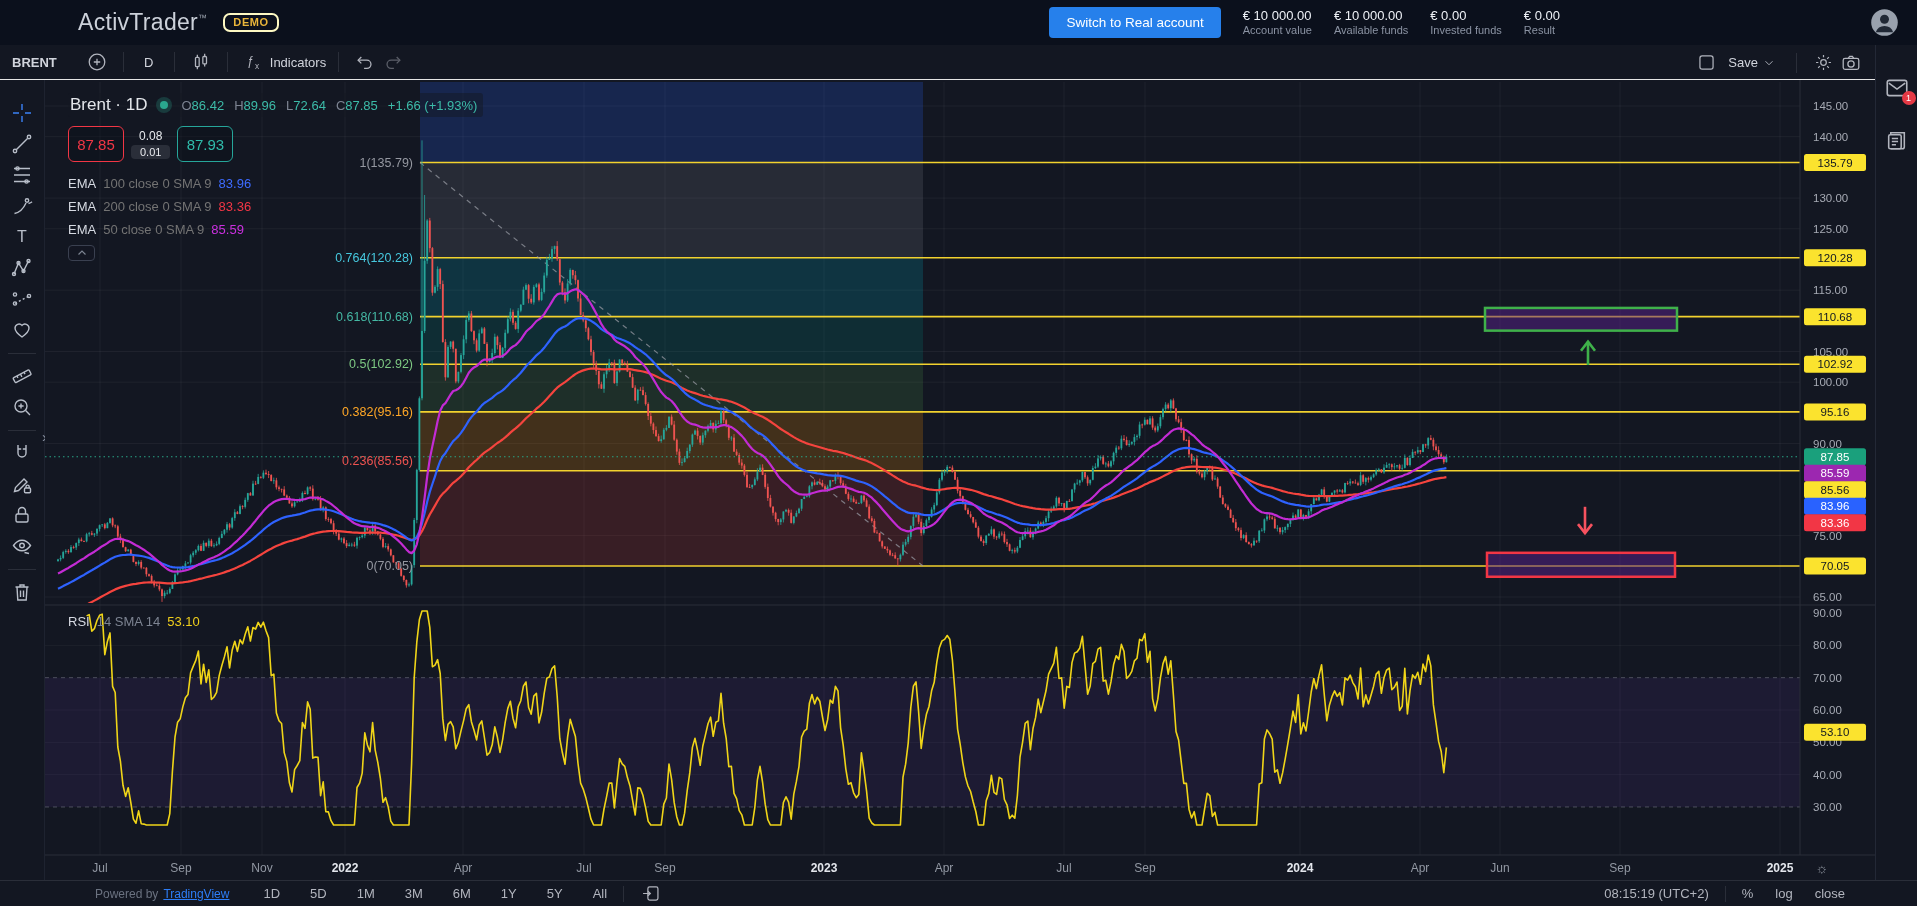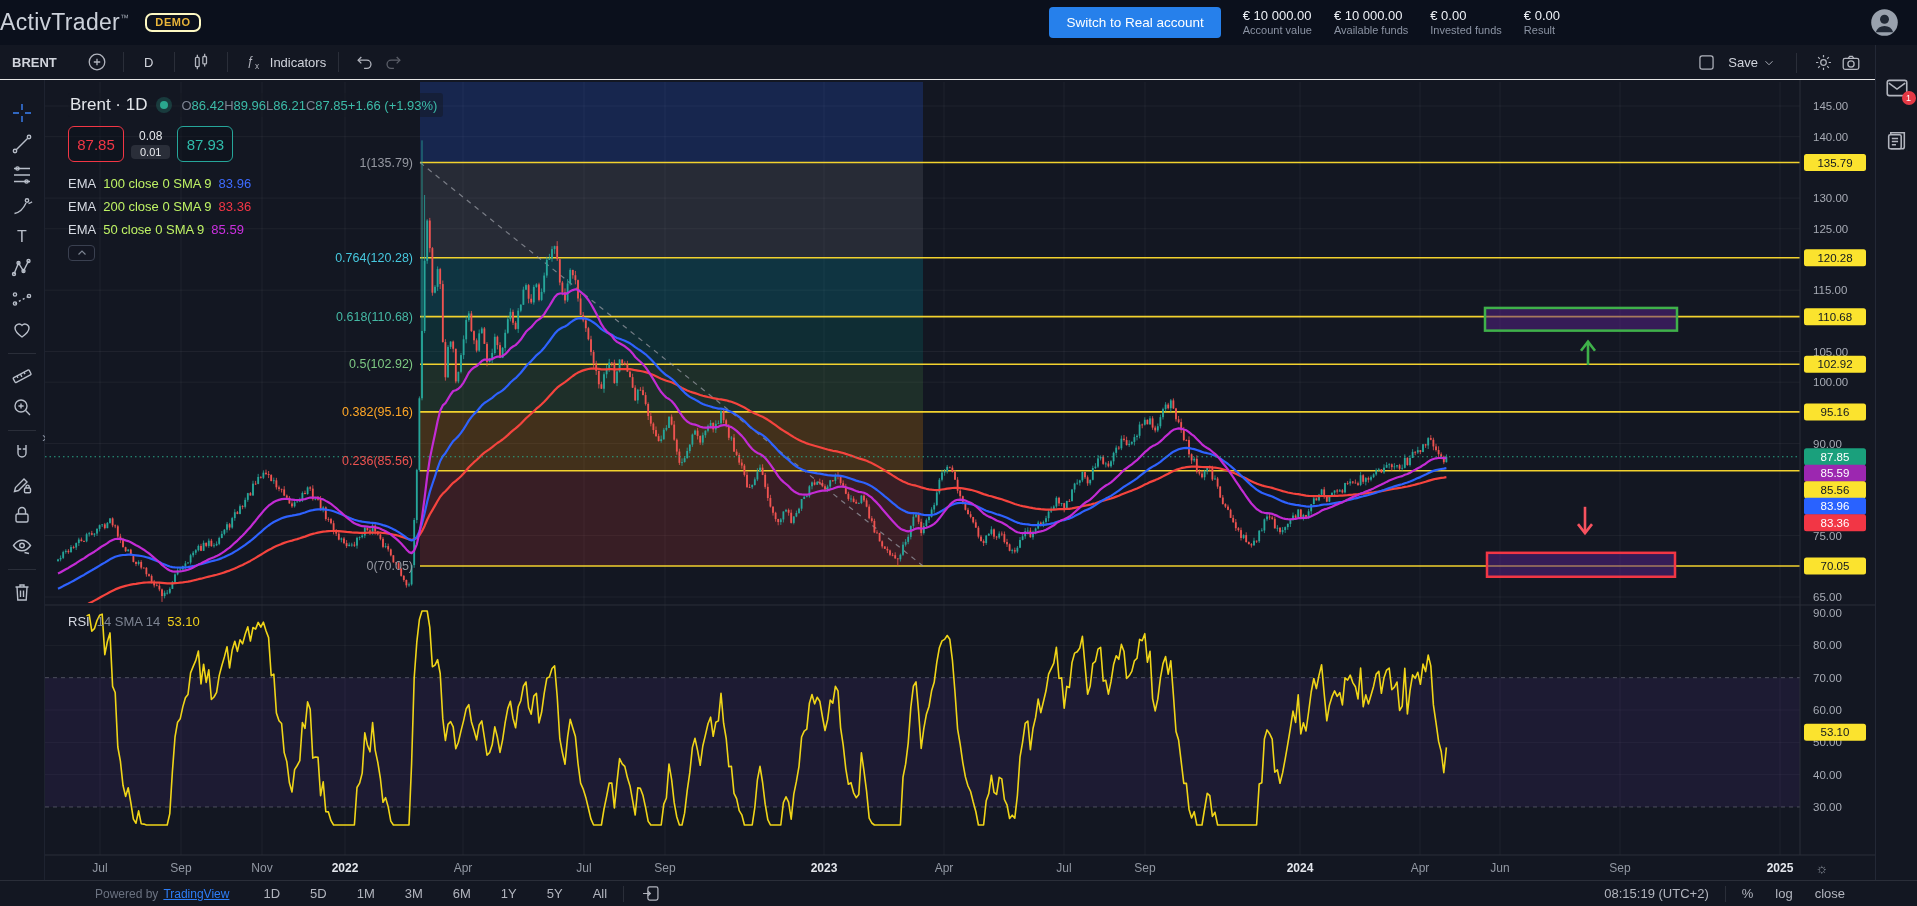--- a/index.html
+++ b/index.html
@@ -2,21 +2,21 @@
 <html><head>
 <meta charset="utf-8">
 <style>
   html,body{margin:0;padding:0;background:#090d16;}
   *{box-sizing:border-box;}
   #app{position:relative;width:1917px;height:906px;background:#131722;
        font-family:"Liberation Sans","DejaVu Sans",sans-serif;color:#d1d4dc;overflow:hidden;}
 
   
   .topnav{position:absolute;left:0;top:0;width:1917px;height:45px;background:#0b101c;
-          display:flex;align-items:center;}
+          display:flex;align-items:center;padding-left:78px;}
   .logo{font-size:23px;color:#ccd1da;letter-spacing:.3px;font-weight:400;white-space:nowrap;}
   .logo .tm{font-size:9px;vertical-align:super;color:#9aa1ac;}
   .demo-badge{margin-left:16px;border:2px solid #fef9c3;color:#e9b53a;border-radius:7px;
               padding:1px 8px 2px;font-size:11px;font-weight:bold;letter-spacing:.6px;}
   .switch-btn{margin-left:auto;background:#2680eb;color:#fff;border:none;border-radius:4px;
               padding:8px 17px;font-size:13.5px;cursor:pointer;white-space:nowrap;}
   .stats{display:flex;gap:22px;margin-left:22px;margin-right:357px;}
   .stat{display:flex;flex-direction:column;line-height:1.25;}
   .stat .v{font-size:13px;color:#eef1f6;white-space:nowrap;}
   .stat .l{font-size:11px;color:#8b93a3;white-space:nowrap;}
@@ -46,35 +46,35 @@
 
   
   .chart-wrap{position:absolute;left:45px;top:80px;width:1830px;height:800px;}
   #chart{position:absolute;left:0;top:0;}
 
   .legend{position:absolute;left:23px;top:13px;z-index:5;}
   .lg-row1{display:flex;align-items:center;gap:9px;background:rgba(19,23,34,.5);border-radius:3px;padding:2px 6px 2px 2px;width:max-content;}
   .lg-title{font-size:17px;color:#e3e6ea;}
   .lg-dot{width:16px;height:16px;border-radius:50%;background:rgba(42,167,142,.25);display:flex;align-items:center;justify-content:center;}
   .lg-dot i{width:8px;height:8px;border-radius:50%;background:#2aa78e;display:block;}
-  .lg-ohlc{display:flex;gap:0;font-size:13px;align-items:baseline;}
+  .lg-ohlc{display:flex;gap:10px;font-size:13px;align-items:baseline;}
   .lg-ohlc .k{color:#7d8492;}
   .lg-ohlc .v,.lg-change{color:#3cbba8;}
   .bidask{display:flex;align-items:center;gap:7px;margin-top:9px;width:max-content;}
   .ba-box{width:56px;height:36px;border-radius:6px;display:flex;align-items:center;justify-content:center;
           font-size:15px;background:rgba(10,14,22,.35);cursor:pointer;}
   .ba-bid{border:1.5px solid #f23645;color:#f23645;}
   .ba-ask{border:1.5px solid #26a69a;color:#2fbcab;}
   .ba-mid{display:flex;flex-direction:column;align-items:center;gap:2px;}
   .ba-sprd{font-size:12px;color:#e8eaee;}
   .ba-pts{font-size:11px;color:#e8eaee;background:#2a2e39;border-radius:4px;padding:1px 9px;}
   .ema-rows{margin-top:10px;width:max-content;}
   .ema-row{display:flex;gap:7px;font-size:13px;height:23px;align-items:center;}
   .ema-row .n{color:#d6dae2;}
-  .ema-row .p{color:#bef264;}
+  .ema-row .p{color:#737373;}
   .ema-v0{color:#3d6bff;} .ema-v1{color:#f23645;} .ema-v2{color:#cb30e0;}
   .collapse-btn{margin-top:4px;width:27px;height:16px;border:1px solid #3a4050;border-radius:4px;
                 display:flex;align-items:center;justify-content:center;cursor:pointer;background:rgba(19,23,34,.4);}
   .rsi-legend{position:absolute;left:23px;top:534px;display:flex;gap:7px;font-size:13px;z-index:5;align-items:center;}
   .rsi-legend .n{color:#d6dae2;} .rsi-legend .p{color:#7d8492;} .rsi-legend .v{color:#f0cf1b;}
 
   
   .rightsb{position:absolute;left:1875px;top:45px;width:42px;height:835px;background:#131722;
            border-left:1px solid #232836;display:flex;flex-direction:column;align-items:center;padding-top:28px;gap:22px;}
   .rsb-ic{position:relative;width:30px;height:30px;display:flex;align-items:center;justify-content:center;cursor:pointer;}
@@ -1561,21 +1561,21 @@
 
     <div class="legend">
       <div class="lg-row1">
         <span class="lg-dot">
             <i></i>
           </span>
         <span class="lg-title" style="order:-1;">Brent · 1D</span>
         <span class="lg-ohlc">
           <span><span class="k">O</span><span class="v">86.42</span></span>
           <span><span class="k">H</span><span class="v">89.96</span></span>
-          <span><span class="k">L</span><span class="v">86.21</span></span>
+          <span><span class="k">L</span><span class="v">72.64</span></span>
           <span><span class="k">C</span><span class="v">87.85</span></span>
           <span class="lg-change">+1.66 (+1.93%)</span>
         </span>
       </div>
       <div class="bidask">
         <span class="ba-box ba-bid">87.85</span>
         <span class="ba-mid">
           <span class="ba-sprd">0.08</span>
           <span class="ba-pts">0.01</span>
         </span>

